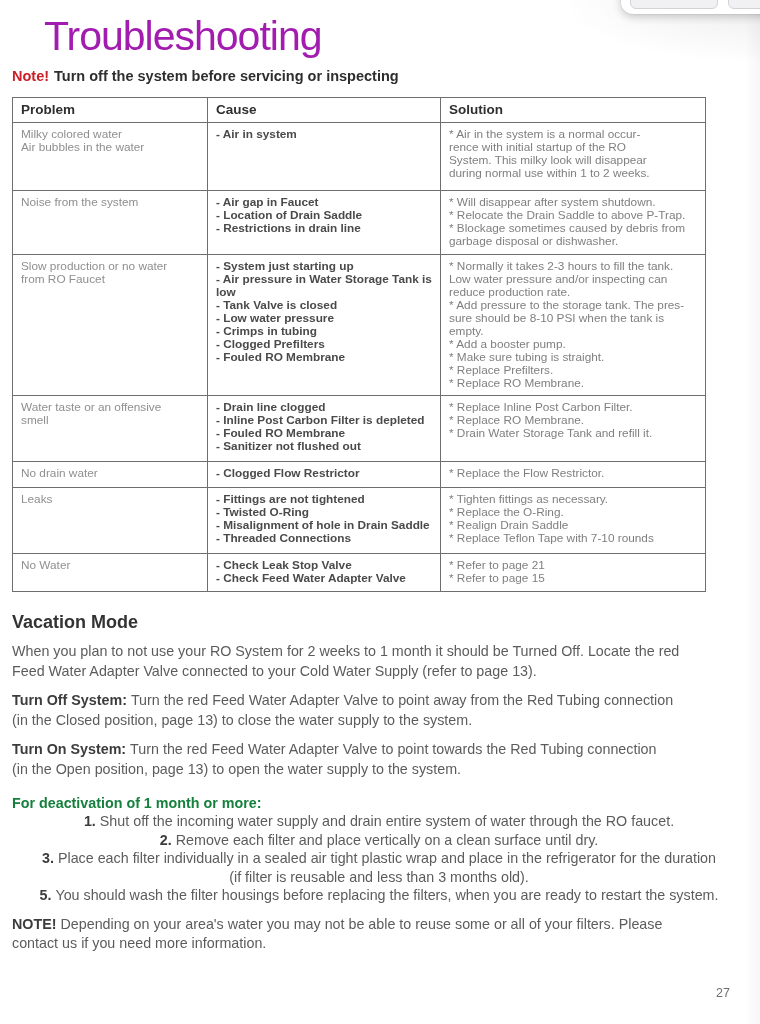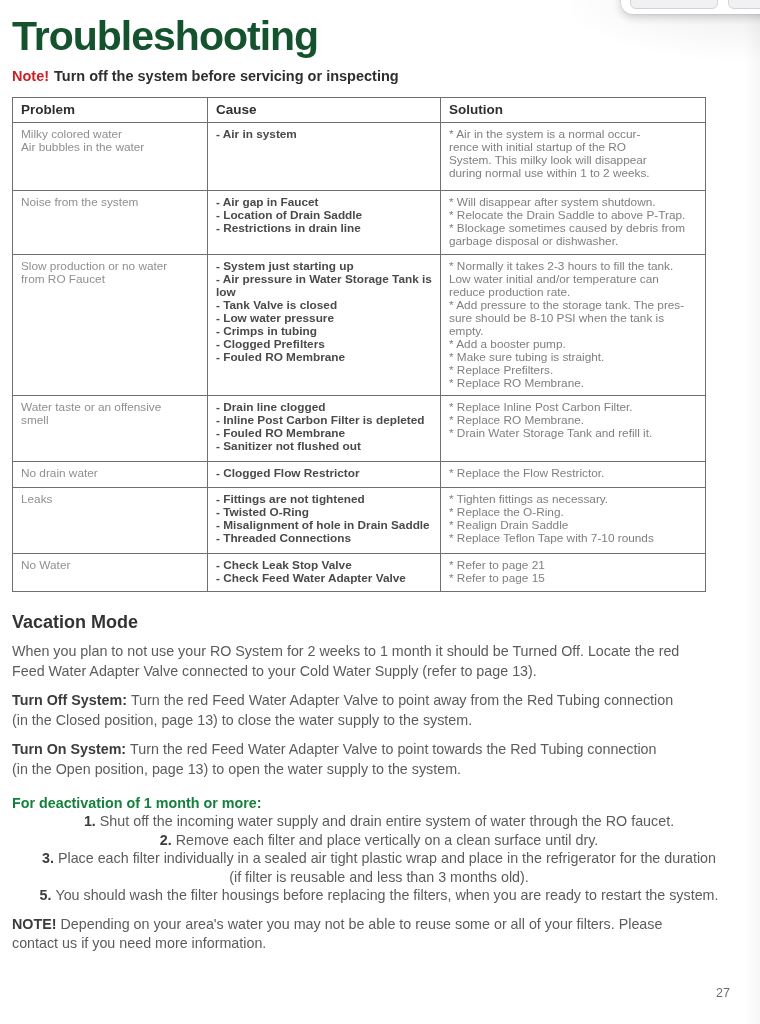--- a/index.html
+++ b/index.html
@@ -34,22 +34,22 @@
     background:#f1f1f3; border:1px solid #d3d3d7; border-radius:6px;
     font-size:11px; color:#3a3a3a; height:27px; line-height:24px;
     text-align:center; cursor:pointer;
   }
   .nav-btn.prev { width:88px; }
   .nav-btn.next { width:88px; }
 
   .content { padding:14px 14px 0 12px; }
 
   h1.title {
-    font-size:41px; font-weight:700; color:#14532d; letter-spacing:-1px;
-    line-height:1.1; margin-bottom:9px;
+    font-size:41px; font-weight:400; color:#a21caf; letter-spacing:-1px;
+    line-height:1.1; margin-bottom:9px;margin-left:32px;
   }
   .note-line { font-size:14.5px; font-weight:700; color:#2e2e2e; margin-bottom:13px; }
   .note-red { color:#cb2027; margin-right:5px; }
 
   table.ts {
     border-collapse:collapse; table-layout:fixed; width:693px;
     margin-left:0;
   }
   table.ts th, table.ts td { border:1px solid #6f6f6f; vertical-align:top; text-align:left; }
   table.ts th {
@@ -153,21 +153,21 @@
               <div>- System just starting up</div>
               <div>- Air pressure in Water Storage Tank is low</div>
               <div>- Tank Valve is closed</div>
               <div>- Low water pressure</div>
               <div>- Crimps in tubing</div>
               <div>- Clogged Prefilters</div>
               <div>- Fouled RO Membrane</div>
             </td>
             <td class="cell-solution">
               <div>* Normally it takes 2-3 hours to fill the tank.</div>
-              <div>Low water initial and/or temperature can</div>
+              <div>Low water pressure and/or inspecting can</div>
               <div>reduce production rate.</div>
               <div>* Add pressure to the storage tank. The pres-</div>
               <div>sure should be 8-10 PSI when the tank is empty.</div>
               <div>* Add a booster pump.</div>
               <div>* Make sure tubing is straight.</div>
               <div>* Replace Prefilters.</div>
               <div>* Replace RO Membrane.</div>
             </td>
           </tr>
           <tr>

